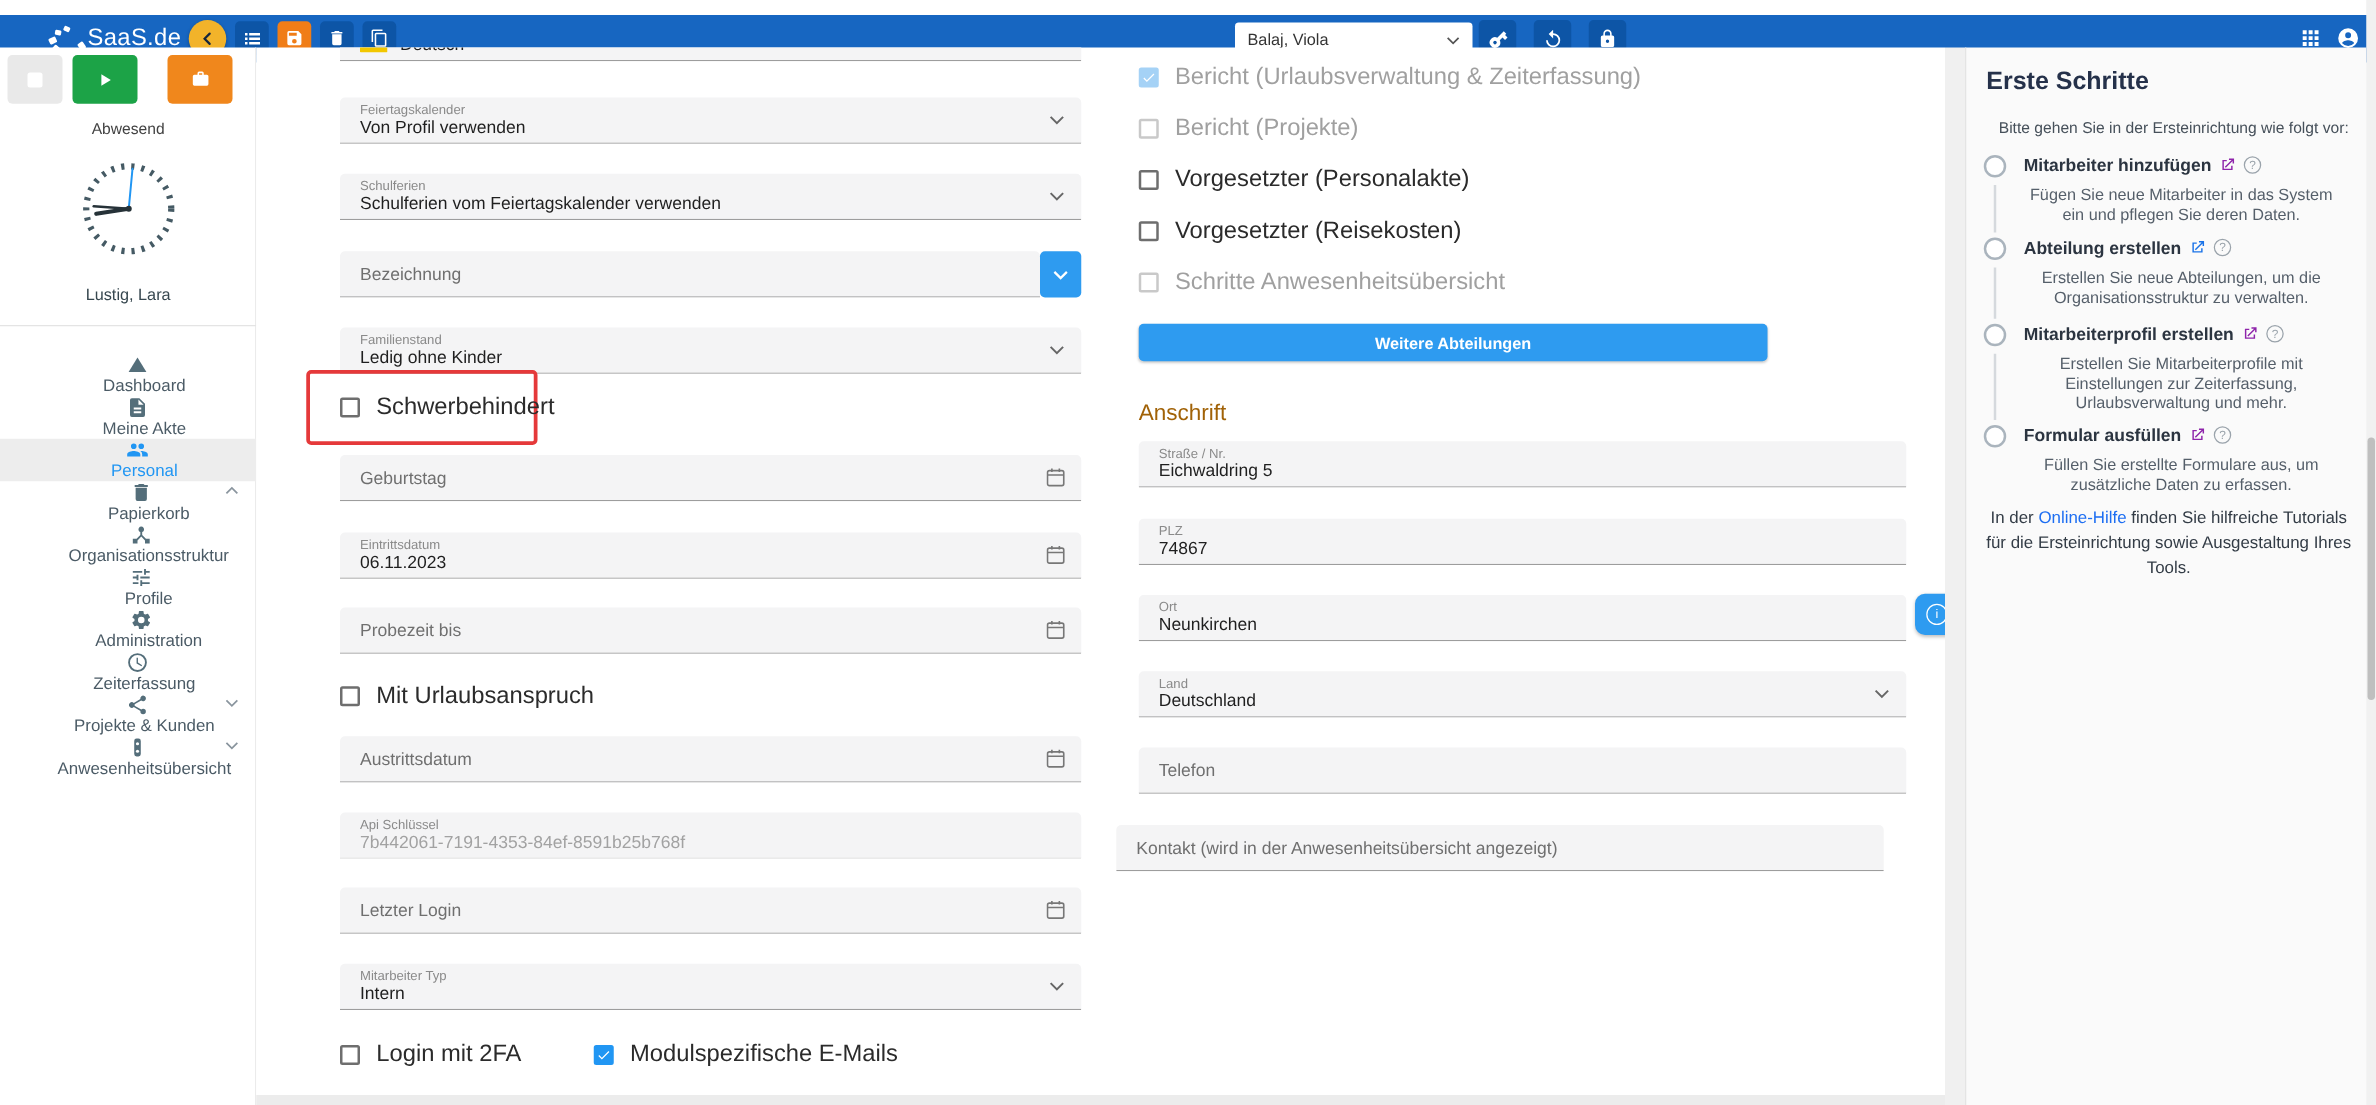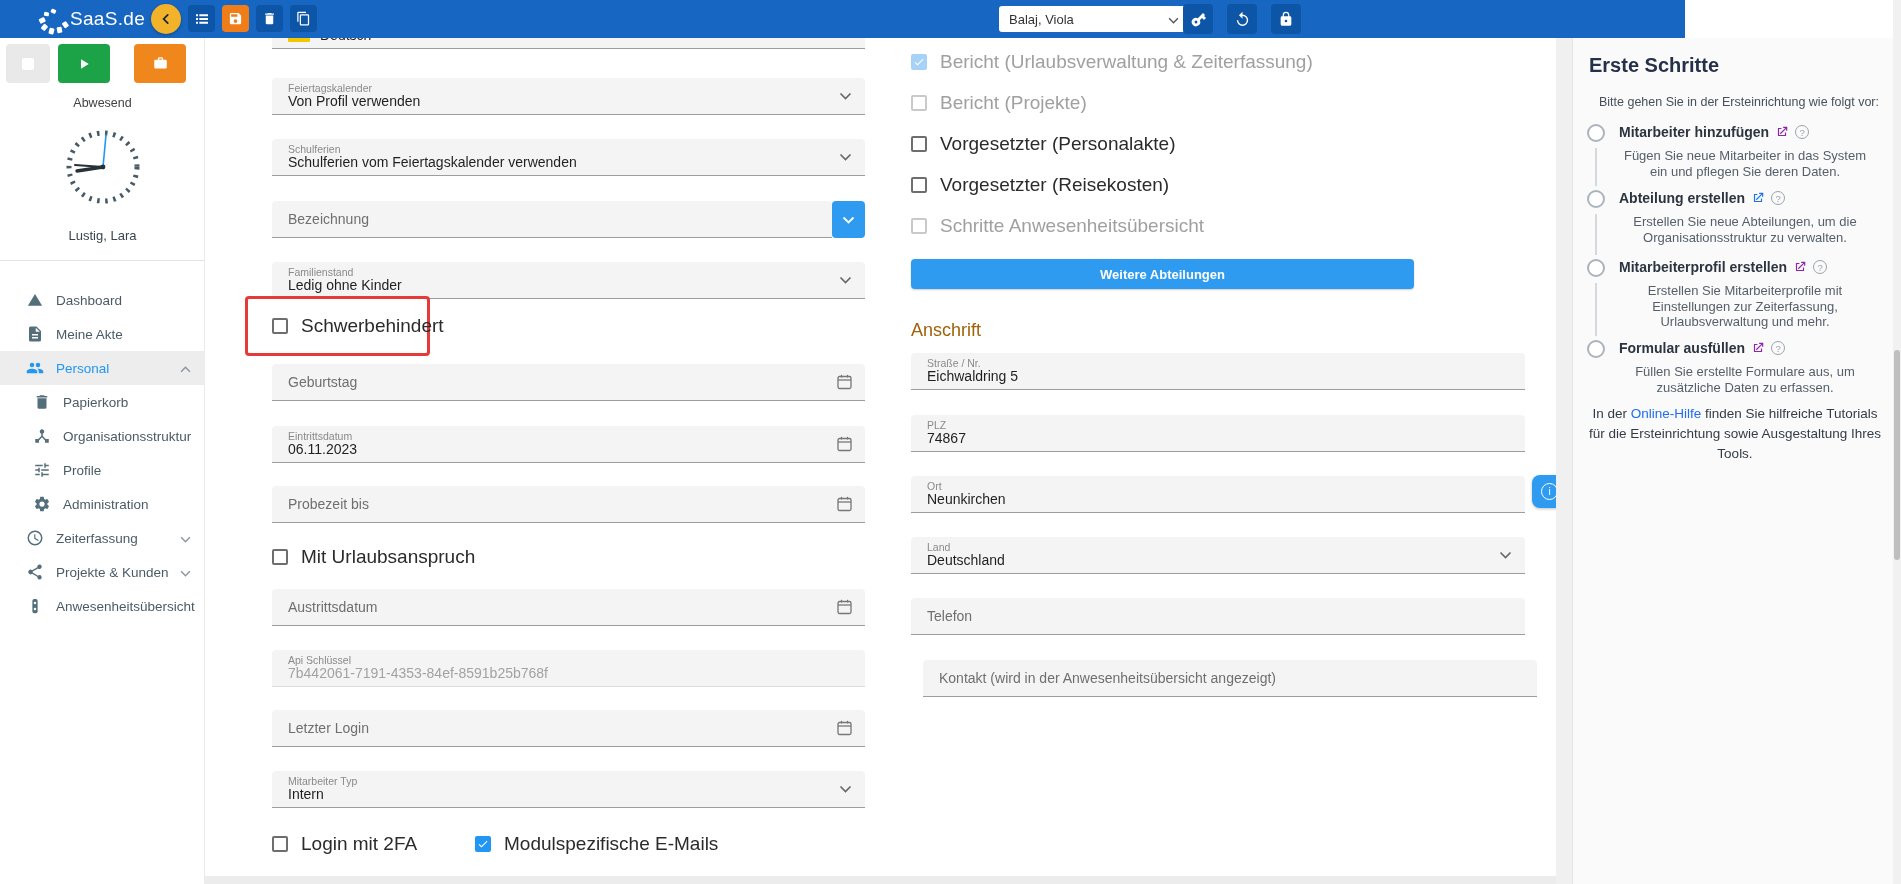--- a/index.html
+++ b/index.html
@@ -1,48 +1,48 @@
 <!DOCTYPE html>
 <html><head>
 <meta charset="utf-8">
 <style>
   * { margin:0; padding:0; box-sizing:border-box; }
   body { font-family:"Liberation Sans", sans-serif; background:#fff; }
   .stage { position:relative; width:1901px; height:884px; overflow:hidden; background:#fff; }
 
   
-  .topbar { position:absolute; left:0; top:0; width:1685px; height:38px; background:#1766c1; }
+  .topbar { position:absolute; left:0; top:12px; width:1901px; height:38px; background:#1766c1; }
   .logo-wrap { position:absolute; left:36px; top:0; height:38px; display:flex; align-items:center; }
   .logo-text { color:#fff; font-size:19px; letter-spacing:.3px; margin-left:-6px; }
   .back-circle { position:absolute; left:151px; top:4px; width:30px; height:30px; border-radius:50%;
                  background:#f2b32a; display:flex; align-items:center; justify-content:center;
                  box-shadow:0 1px 3px rgba(0,0,0,.3); }
   .iconbtn { position:absolute; top:5px; width:27px; height:27px; border-radius:4px; background:#0d55a6;
              display:flex; align-items:center; justify-content:center; }
   .iconbtn.save { background:#f07d17; }
   .tb-select { position:absolute; left:988px; top:6px; width:190px; height:26px; background:#fff;
                border-radius:3px; display:flex; align-items:center; padding:0 10px;
-               font-size:13px; color:#333;margin-left:11px; }
+               font-size:13px; color:#333; }
   .tb-select .sel-chev { margin-left:auto; }
   .tb-plain-icon { position:absolute; top:9px; }
 
   
   .sidebar { position:absolute; left:0; top:38px; width:205px; height:846px; background:#fff;
              border-right:1px solid #ebebeb; }
   .status-btn { position:absolute; top:6px; height:39px; border-radius:4px;
                 display:flex; align-items:center; justify-content:center; }
   .status-text { position:absolute; top:58px; left:0; width:205px; text-align:center;
                  font-size:12.5px; color:#424242; }
   .clock-wrap { position:absolute; top:88px; left:0; width:205px; display:flex; justify-content:center; }
   .user-name { position:absolute; top:190px; left:0; width:205px; text-align:center;
                font-size:13px; color:#37474f; }
   .side-divider { position:absolute; top:222px; left:0; width:205px; height:1px; background:#e4e4e4; }
   .nav { position:absolute; top:245px; left:0; width:205px; }
   .nav-item { height:34px; display:flex; align-items:center; padding-left:26px;
-              font-size:13.5px; color:#4b5b66; cursor:pointer; }
+              font-size:13.5px; color:#4b5b66; cursor:pointer;flex-direction:column; }
   .nav-item .nicon { width:18px; height:18px; margin-right:12px; flex:0 0 18px; }
   .nav-item.indent { padding-left:33px; }
   .nav-item.active { background:#ededed; color:#2196f3; }
   .nav-chev { margin-left:auto; margin-right:14px; }
 
   
   .main { position:absolute; left:205px; top:38px; width:1351px; height:846px; background:#fff; overflow:hidden; }
   .field { position:absolute; height:37px; background:#f4f4f5; border-bottom:1px solid #9d9d9d;
            border-radius:4px 4px 0 0; }
   .field .flabel { position:absolute; left:16px; top:4px; font-size:10.5px; color:#8a8a8a; white-space:nowrap; }
@@ -490,21 +490,21 @@
       <span class="fvalue">Deutschland</span>
       <span class="ficon">
         <svg width="13" height="8" viewBox="0 0 12 8">
             <path d="M1 1.5 6 6.5 11 1.5" fill="none" stroke="#666" stroke-width="1.6"></path>
           </svg>
       </span>
     </div>
     <div class="field" style="left:706px; top:560px; width:614px">
       <span class="fph">Telefon</span>
     </div>
-    <div class="field" style="left:718px; top:622px; width:614px">
+    <div class="field" style="left:688px; top:622px; width:614px">
       <span class="fph">Kontakt (wird in der Anwesenheitsübersicht angezeigt)</span>
     </div>
   </div>
 
   <div class="info-btn">
     <span class="info-i">i</span>
   </div>
 
   <div class="panel">
     <div class="panel-title">Erste Schritte</div>

